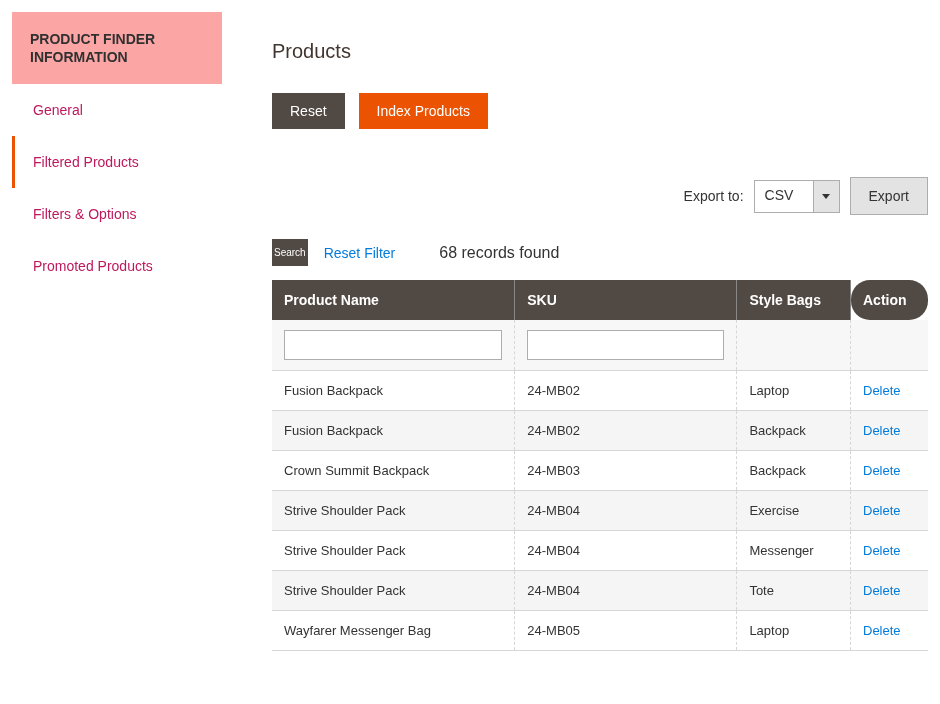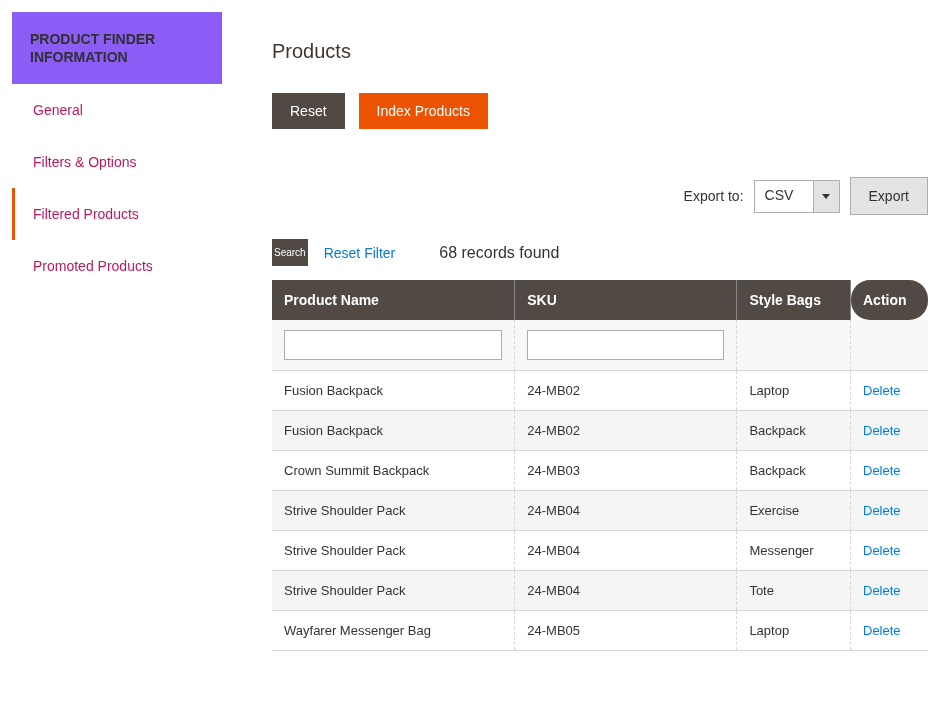--- a/index.html
+++ b/index.html
@@ -1,19 +1,19 @@
 <!DOCTYPE html>
 <html><head>
 <meta charset="utf-8">
 <style>
 * { box-sizing: border-box; margin: 0; padding: 0; }
 body { font-family: 'Helvetica Neue', Helvetica, Arial, sans-serif; font-size: 14px; color: #333; background: #fff; }
 .container { display: flex; padding: 12px; }
 .sidebar { width: 210px; flex-shrink: 0; }
-.sidebar-header { background: #8b5cf6; padding: 18px 18px; font-weight: 600; font-size: 14px; color: #303030; line-height: 1.3; }
+.sidebar-header { background: #fca5a5; padding: 18px 18px; font-weight: 600; font-size: 14px; color: #303030; line-height: 1.3; }
 .sidebar-item { padding: 18px 18px; font-size: 14px; color: #be185d; cursor: pointer; border-left: 3px solid transparent; }
 .sidebar-item.active { border-left: 3px solid #eb5202; font-weight: 400; }
 .main { flex: 1; padding: 0 0 0 50px; }
 .page-title { font-size: 20px; color: #41362f; margin: 28px 0 30px 0; font-weight: 400; }
 .action-buttons { margin-bottom: 48px; display:flex; gap:14px; }
 .btn { padding: 10px 18px; border: none; font-size: 14px; cursor: pointer; font-family: inherit; }
 .btn-dark { background: #514943; color: #fff; }
 .btn-orange { background: #eb5202; color: #fff; }
 .btn-gray { background: #e3e3e3; color: #333; border:1px solid #adadad; }
 .export-row { display: flex; justify-content: flex-end; align-items: center; gap: 10px; margin-bottom: 24px; }
@@ -50,22 +50,22 @@
 .col-action { width:75px; }
 </style>
 </head>
 <body>
 
 <div class="container">
   <div class="sidebar">
     <div class="sidebar-header">PRODUCT FINDER INFORMATION</div>
     <div id="sidebar-items">
         <div class="sidebar-item">General</div>
+        <div class="sidebar-item active">Filtered Products</div>
         <div class="sidebar-item">Filters &amp; Options</div>
-        <div class="sidebar-item active">Filtered Products</div>
         <div class="sidebar-item">Promoted Products</div>
       </div>
   </div>
   <div class="main">
     <h1 class="page-title">Products</h1>
     <div class="action-buttons">
       <button class="btn btn-dark">Reset</button>
       <button class="btn btn-orange">Index Products</button>
     </div>
     <div class="export-row">

